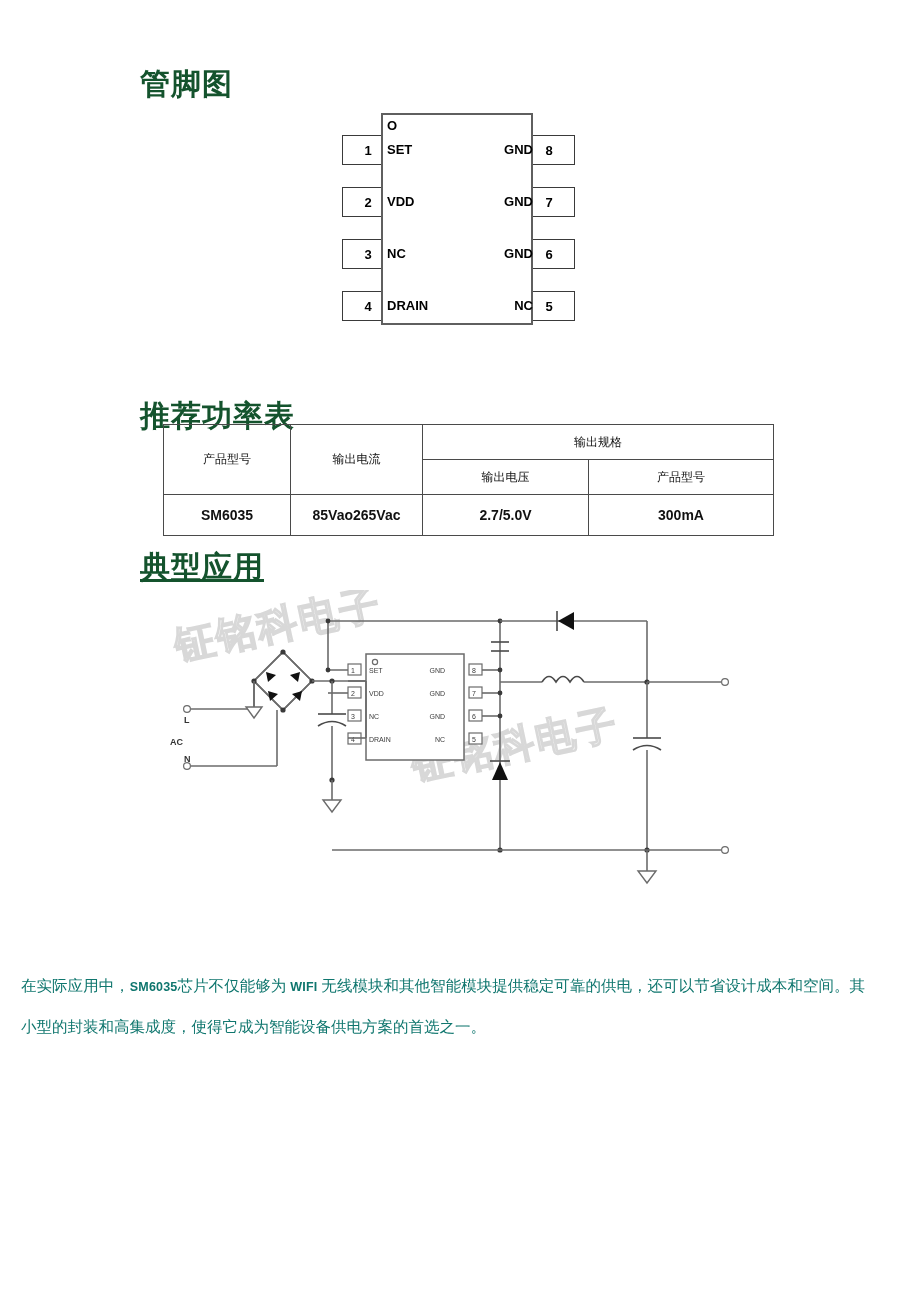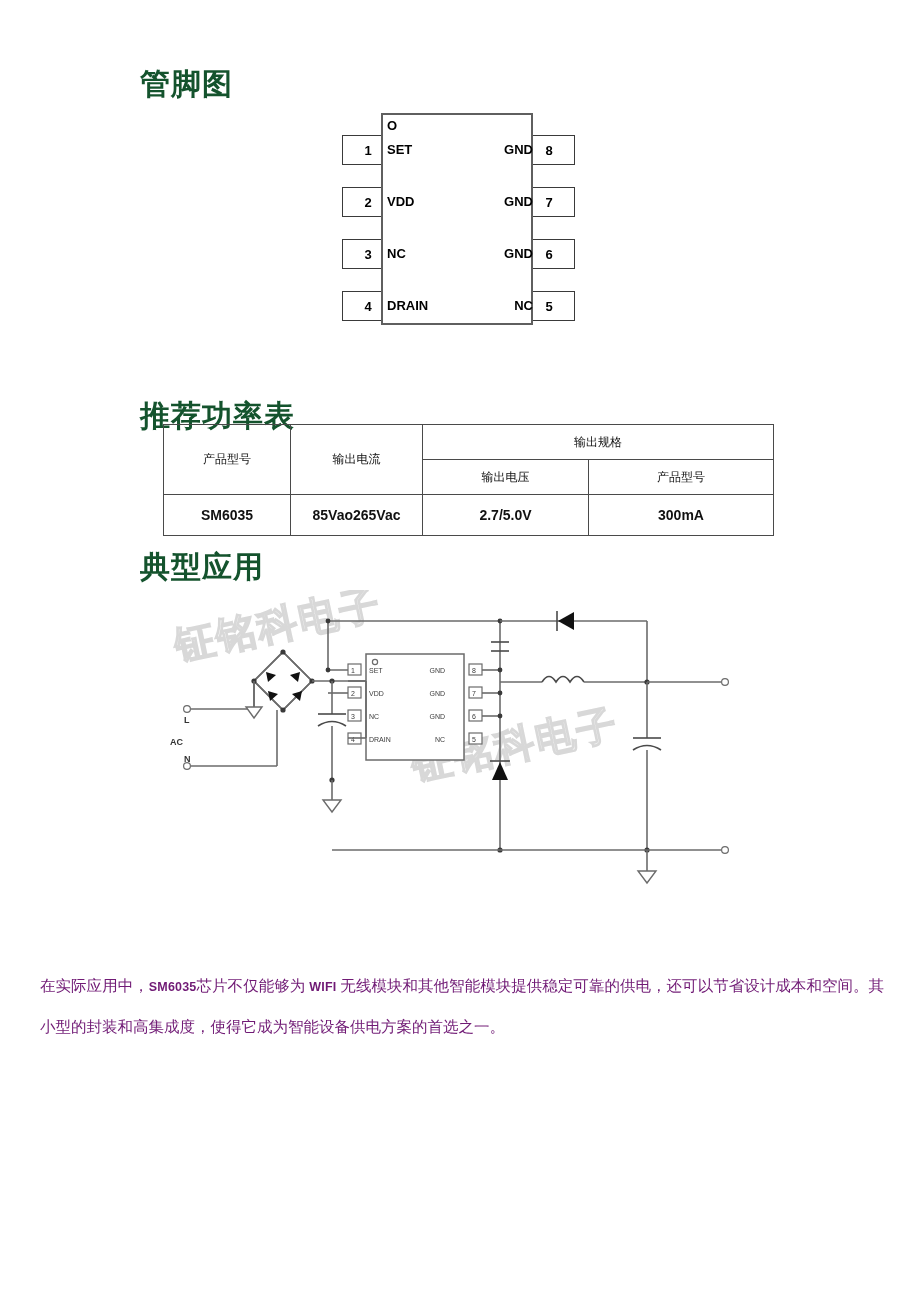--- a/index.html
+++ b/index.html
@@ -23,21 +23,21 @@
     position: absolute;
     font-family: "Liberation Sans", "DejaVu Sans", sans-serif;
     font-size: 30px;
     font-weight: 700;
     letter-spacing: 1px;
     color: #14532d;
     white-space: nowrap;
   }
   #h-pinout   { left: 140px; top: 64px; }
   #h-power    { left: 140px; top: 396px; }
-  #h-app      { left: 140px; top: 547px; }
+  #h-app      { left: 140px; top: 547px; text-decoration: underline; }
 
   
   #pinout-figure { position: absolute; left: 330px; top: 105px; width: 260px; height: 260px; }
   .ic-body {
     position: absolute;
     left: 51px; top: 8px;
     width: 152px; height: 212px;
     border: 2px solid #5f5f5f;
     box-sizing: border-box;
     background: #fff;
@@ -114,26 +114,26 @@
   #app-circuit {
     position: absolute;
     left: 170px; top: 590px;
     width: 610px; height: 330px;
   }
   #app-circuit svg { display: block; }
 
   
   .para {
     position: absolute;
-    left: 40px;
+    left: 21px;
     width: 844px;
     font-family: "Liberation Serif", "DejaVu Serif", serif;
     font-size: 15.5px;
     line-height: 40px;
-    color: #701a75;
+    color: #0f766e;
     text-align: justify;
   }
   #p1 { top: 950px; }
   #p2 { top: 1070px; }
   .kw {
     font-family: "Liberation Sans", "DejaVu Sans", sans-serif;
     font-size: 12.5px;
     font-weight: 700;
     letter-spacing: .2px;
   }

